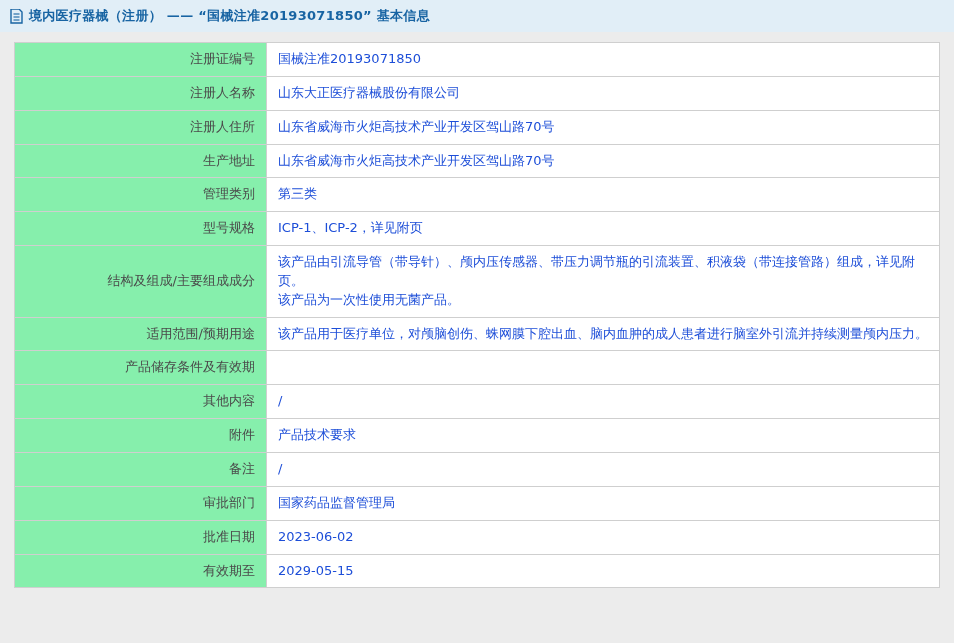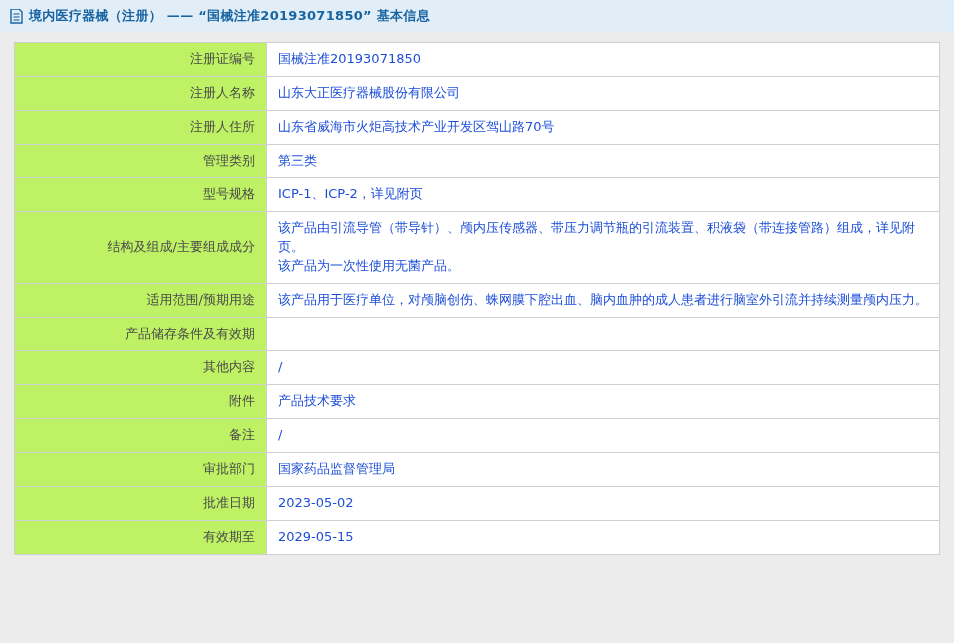--- a/index.html
+++ b/index.html
@@ -32,21 +32,21 @@
     background: #fff;
   }
   table.info-table td {
     border: 1px solid #cfcfcf;
     padding: 7px 11px;
     line-height: 1.45;
     vertical-align: middle;
   }
   td.label {
     width: 252px;
-    background: #bef264;
+    background: #86efac;
     text-align: right;
     color: #4a4a4a;
   }
   td.value {
     background: #ffffff;
     text-align: left;
     color: #1d4ed8;
     white-space: pre-line;
   }
 </style>
@@ -74,20 +74,24 @@
       </tr>
       <tr>
         <td class="label">注册人名称</td>
         <td class="value">山东大正医疗器械股份有限公司</td>
       </tr>
       <tr>
         <td class="label">注册人住所</td>
         <td class="value">山东省威海市火炬高技术产业开发区驾山路70号</td>
       </tr>
       <tr>
+        <td class="label">生产地址</td>
+        <td class="value">山东省威海市火炬高技术产业开发区驾山路70号</td>
+      </tr>
+      <tr>
         <td class="label">管理类别</td>
         <td class="value">第三类</td>
       </tr>
       <tr>
         <td class="label">型号规格</td>
         <td class="value">ICP-1、ICP-2，详见附页</td>
       </tr>
       <tr>
         <td class="label">结构及组成/主要组成成分</td>
         <td class="value">该产品由引流导管（带导针）、颅内压传感器、带压力调节瓶的引流装置、积液袋（带连接管路）组成，详见附页。
@@ -112,21 +116,21 @@
       <tr>
         <td class="label">备注</td>
         <td class="value">/</td>
       </tr>
       <tr>
         <td class="label">审批部门</td>
         <td class="value">国家药品监督管理局</td>
       </tr>
       <tr>
         <td class="label">批准日期</td>
-        <td class="value">2023-05-02</td>
+        <td class="value">2023-06-02</td>
       </tr>
       <tr>
         <td class="label">有效期至</td>
         <td class="value">2029-05-15</td>
       </tr>
 
     </tbody>
   </table>
 </div>
 

